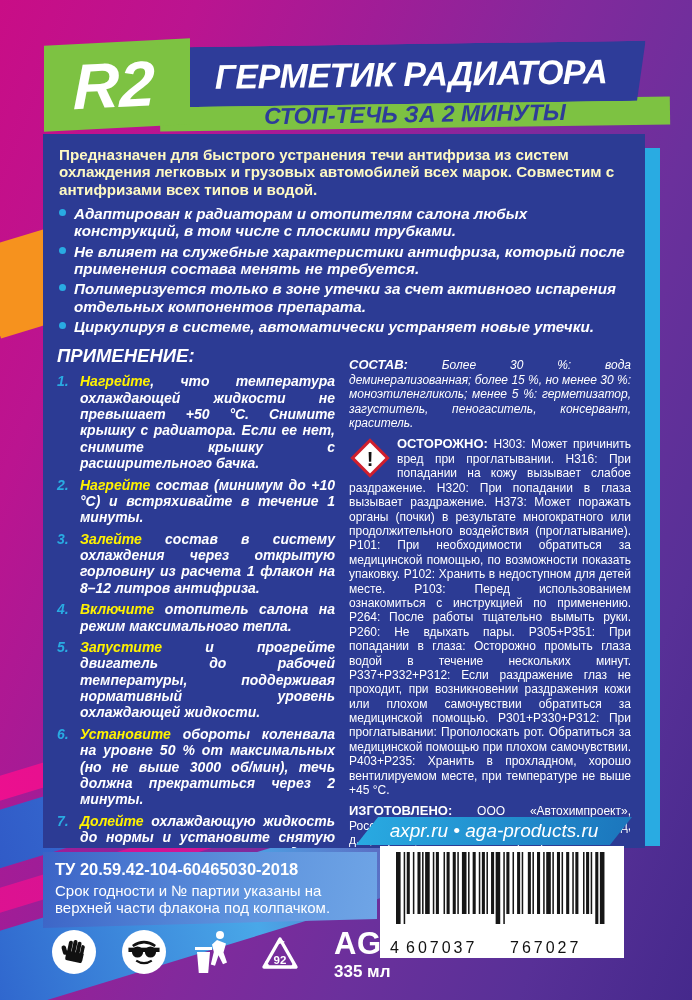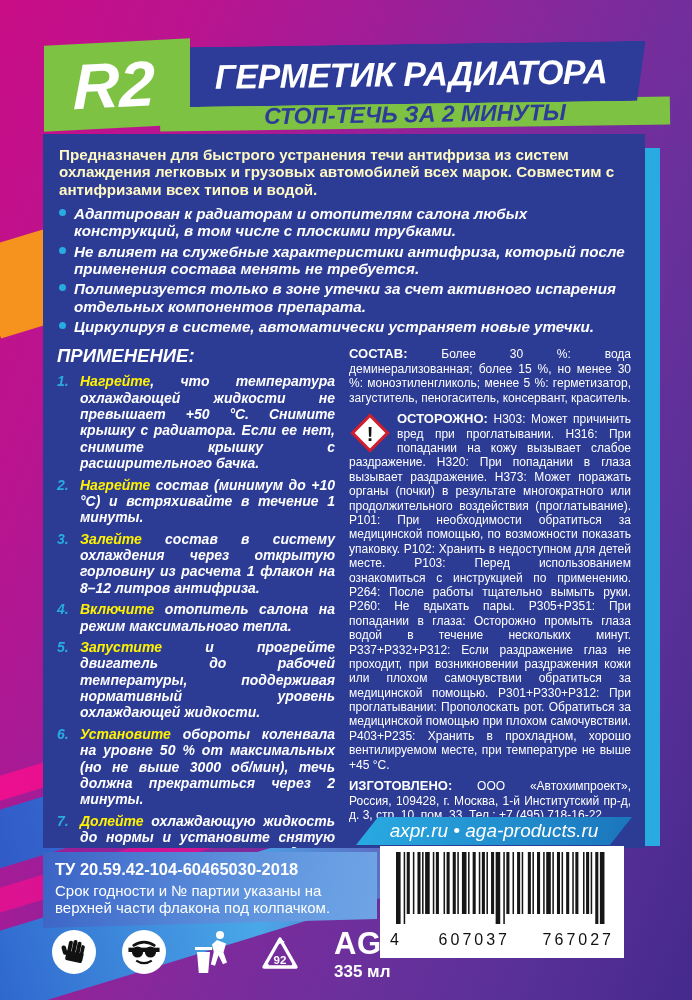--- a/index.html
+++ b/index.html
@@ -48,42 +48,42 @@
   .col-left h3 { color:#fff; font-style:italic; font-weight:bold; font-size:18.5px; margin:2px 0 6px; }
   .steps { list-style:none; }
   .steps li { position:relative; padding-left:23px; margin-bottom:5px; font-style:italic; font-weight:bold;
         font-size:14px; line-height:1.17; color:#fff; text-align:justify; }
   .num { position:absolute; left:0; top:0; color:#29abe2; }
   .kw { color:#fff200; }
   .tx { color:#fff; }
 
   .col-right { flex:1; color:#fff; font-size:12px; line-height:1.2; text-align:justify; }
   .col-right b { font-size:13px; }
-  .compo { margin:3px 0 6px; }
+  .compo { margin:14px 0 6px;font-style:italic; }
   .caution { margin:0 0 6px; }
   .ghs { float:left; width:42px; height:42px; margin:1px 6px 1px 0; }
   .made { margin:0; }
 
   .web-band { position:absolute; left:356px; top:817px; width:276px; height:28px;
         background:linear-gradient(100deg,#29abe2,#1b75bc); clip-path:polygon(8% 0,100% 0,92% 100%,0 100%);
         display:flex; align-items:center; justify-content:center; z-index:6; }
   .web-band span { color:#fff; font-weight:normal; font-style:italic; font-size:19px; }
 
   
   .tu-panel { position:absolute; left:43px; top:852px; width:334px; height:76px; z-index:2;
         background:linear-gradient(100deg,#3b63c6,#5e93dd 60%,#6fa5e6);
         clip-path:polygon(0 0,100% 0,100% 88%,0 100%); padding:8px 12px; }
   .tu-num { color:#fff; font-weight:bold; font-size:16.5px; margin-bottom:3px; }
   .tu-note { color:#fff; font-size:15px; line-height:1.15; }
 
   .barcode-box { position:absolute; left:380px; top:846px; width:244px; height:112px; background:#fff;
         z-index:4; padding:6px 10px 2px; }
   .bc-digits { display:flex; align-items:flex-end; color:#111; font-size:16px; margin-top:1px; }
   .bc-digits .first { width:16px; }
-  .bc-digits .grp { flex:1; text-align:right; letter-spacing:3px; }
+  .bc-digits .grp { flex:1; text-align:left; letter-spacing:3px;margin-top:8px; }
 
   .bottom-row { position:absolute; left:52px; top:930px; display:flex; align-items:flex-start; gap:26px; z-index:3; }
   .circ { width:44px; height:44px; border-radius:50%; background:#fff; flex:none;
         display:flex; align-items:center; justify-content:center; }
   .picto { width:40px; height:48px; flex:none; }
   .recy { width:44px; height:44px; flex:none; margin-top:2px; }
   .sku-block { margin-left:6px; margin-top:-2px; }
   .sku { font-size:31px; font-weight:bold; color:#fff; line-height:1; letter-spacing:0.5px; }
   .vol { font-size:17px; font-weight:bold; color:#fff; margin-top:3px; }
 </style>

